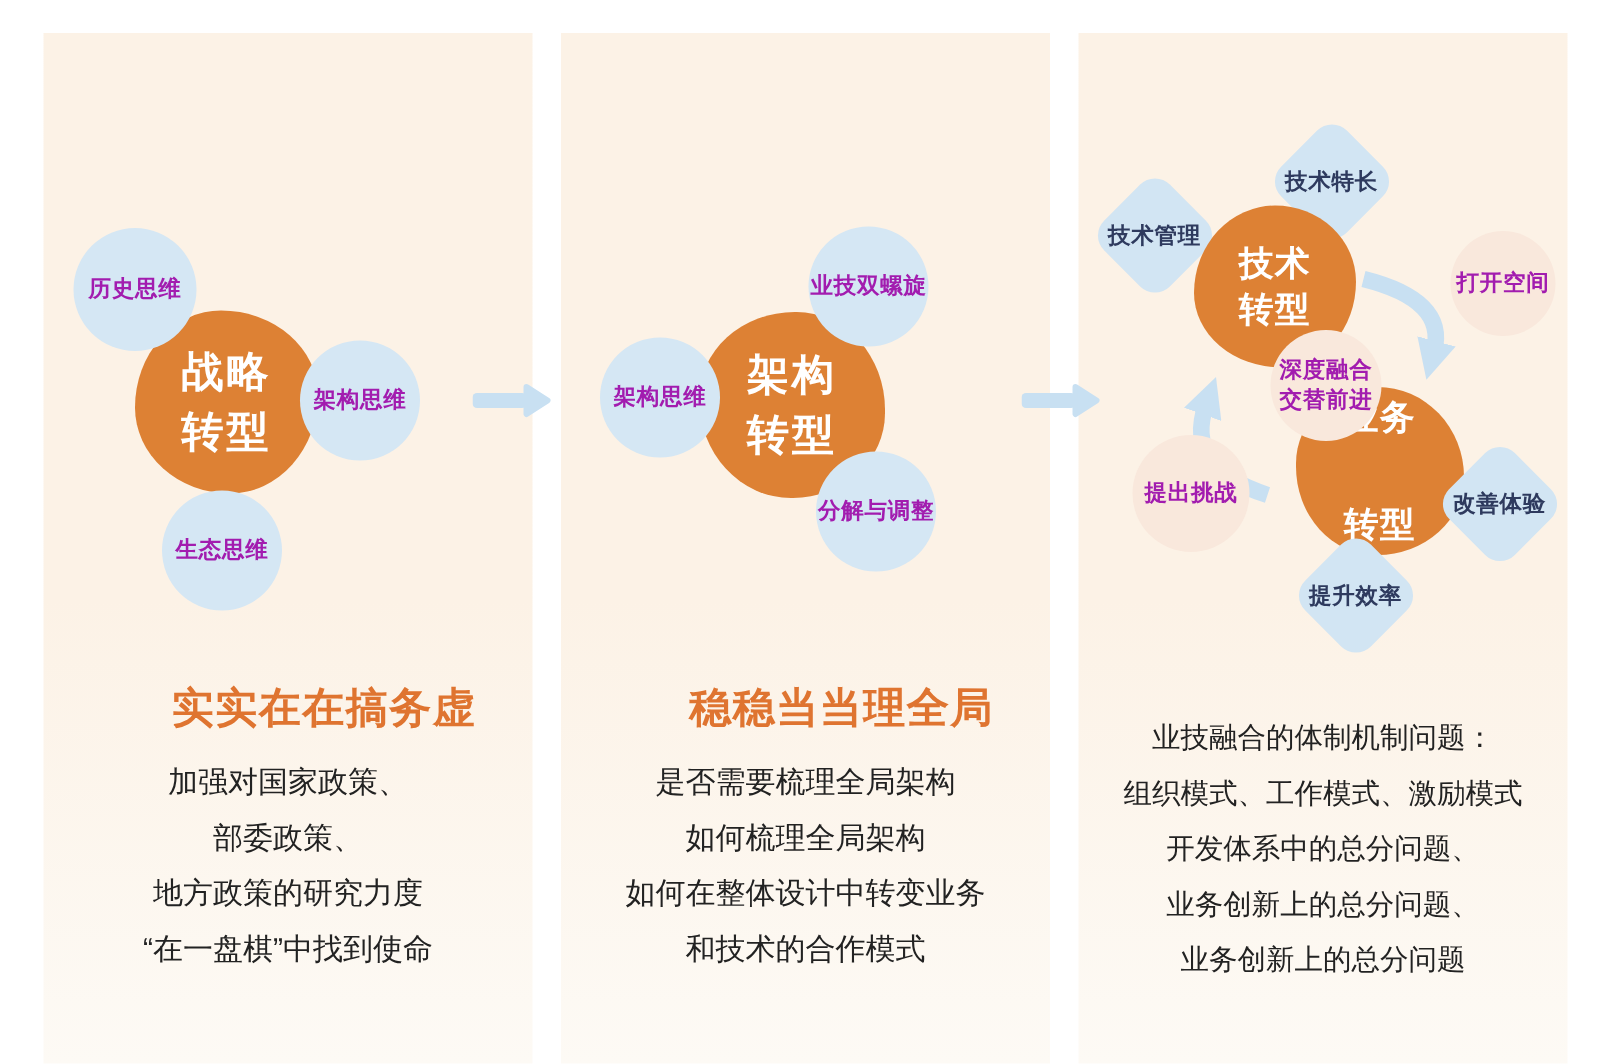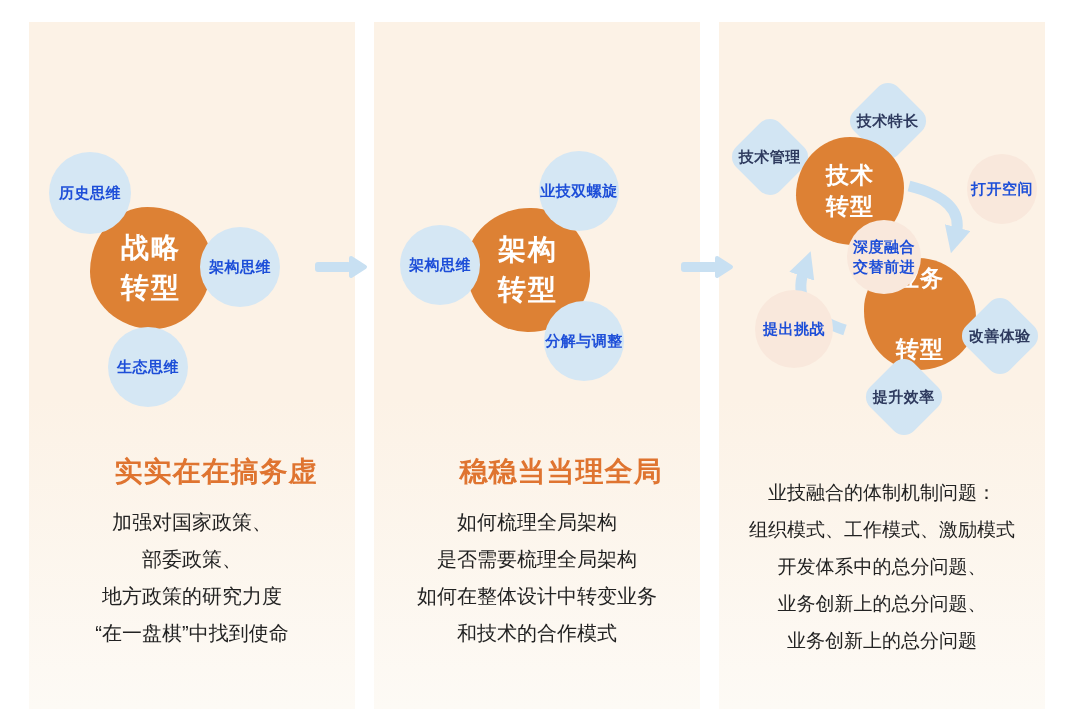--- a/index.html
+++ b/index.html
@@ -10,21 +10,21 @@
   }
   .panel{
     position:absolute;top:22px;width:326px;height:687px;
     background:linear-gradient(180deg,#FCF2E6 0%,#FCF2E6 55%,#FDFAF5 100%);
   }
   #panel-1{left:29px;}
   #panel-2{left:374px;}
   #panel-3{left:719px;}
 
   .bubble{
-    position:absolute;border-radius:50%;background:#D5E7F4;color:#1d4ed8;
+    position:absolute;border-radius:50%;background:#D5E7F4;color:#a21caf;
     display:flex;align-items:center;justify-content:center;text-align:center;
     font-size:15px;font-weight:600;letter-spacing:.5px;z-index:4;line-height:20px;
   }
   .bubble.peach{background:#F9E8DC;}
   .orange-blob{
     position:absolute;background:#DD8134;color:#ffffff;z-index:2;
     display:flex;flex-direction:column;align-items:center;justify-content:center;
     font-weight:700;text-align:center;
     border-radius:47% 53% 48% 52% / 53% 46% 54% 47%;
   }
@@ -90,22 +90,22 @@
     <span>业技双螺旋</span>
   </div>
   <div class="bubble" style="left:26px;top:203px;width:80px;height:80px;">
     <span>架构思维</span>
   </div>
   <div class="bubble" style="left:170px;top:279px;width:80px;height:80px;">
     <span>分解与调整</span>
   </div>
   <div class="panel-heading">稳稳当当理全局</div>
   <div class="panel-body">
+    <div>是否需要梳理全局架构</div>
     <div>如何梳理全局架构</div>
-    <div>是否需要梳理全局架构</div>
     <div>如何在整体设计中转变业务</div>
     <div>和技术的合作模式</div>
   </div>
 </div>
 
 <div class="panel" id="panel-3">
 
   <div class="diamond" style="left:20px;top:104px;">
     <span class="dlabel">技术管理</span>
   </div>

